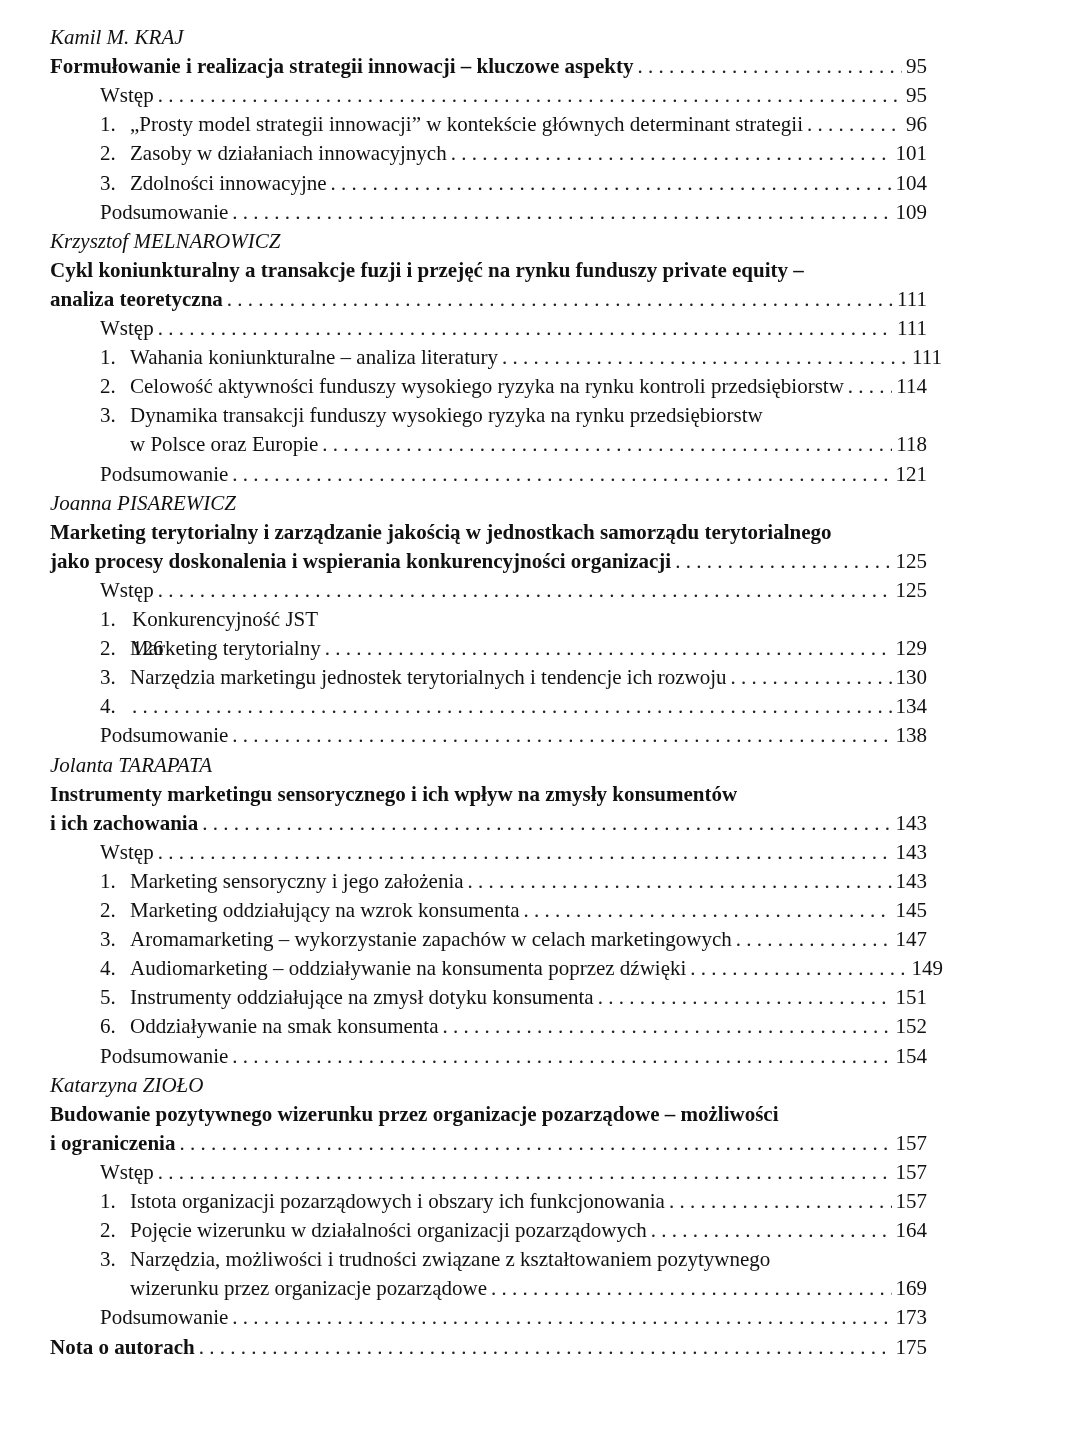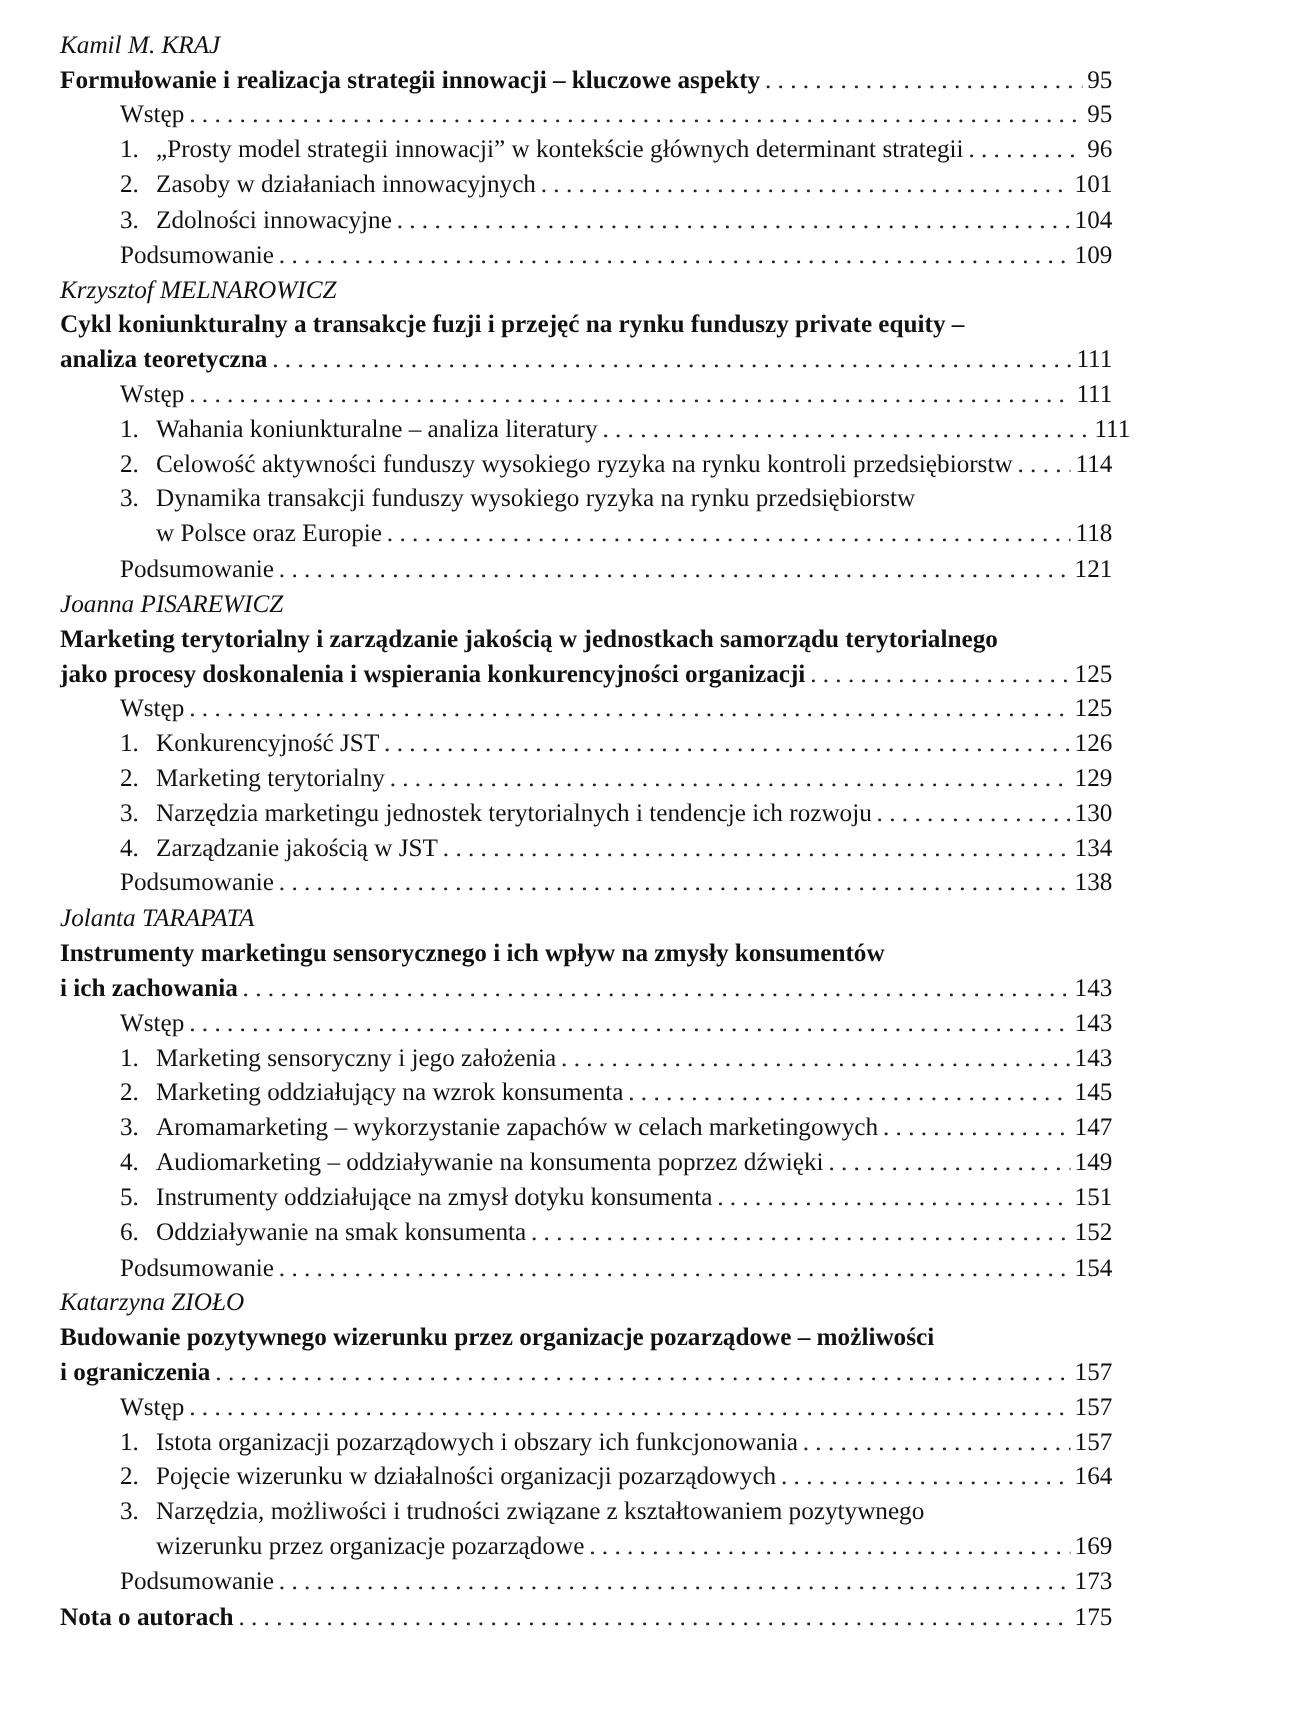--- a/index.html
+++ b/index.html
@@ -153,21 +153,21 @@
     </div>
     <div class="line " style="top: 575.9px;">
       <div class="entry-row" style="left: 100px; right: 49px;">
         <span class="txt">Wstęp</span>
         <span class="leader"></span>
         <span class="page-no">125</span>
       </div>
     </div>
     <div class="line " style="top: 605px;">
       <span class="num" style="position: absolute; left: 100px;">1.</span>
-      <div class="entry-row" style="left: 130px; right: 49px;">
+      <div class="entry-row" style="left: 130px; right: 62px; flex-direction: column;">
         <span class="txt">Konkurencyjność JST</span>
         <span class="leader"></span>
         <span class="page-no">126</span>
       </div>
     </div>
     <div class="line " style="top: 634.1px;">
       <span class="num" style="position: absolute; left: 100px;">2.</span>
       <div class="entry-row" style="left: 130px; right: 49px;">
         <span class="txt">Marketing terytorialny</span>
         <span class="leader"></span>
@@ -178,21 +178,20 @@
       <span class="num" style="position: absolute; left: 100px;">3.</span>
       <div class="entry-row" style="left: 130px; right: 49px;">
         <span class="txt">Narzędzia marketingu jednostek terytorialnych i tendencje ich rozwoju</span>
         <span class="leader"></span>
         <span class="page-no">130</span>
       </div>
     </div>
     <div class="line " style="top: 692.3px;">
       <span class="num" style="position: absolute; left: 100px;">4.</span>
       <div class="entry-row" style="left: 130px; right: 49px;">
-        <span class="txt">Zarządzanie jakością w JST</span>
         <span class="leader"></span>
         <span class="page-no">134</span>
       </div>
     </div>
     <div class="line " style="top: 721.4px;">
       <div class="entry-row" style="left: 100px; right: 49px;">
         <span class="txt">Podsumowanie</span>
         <span class="leader"></span>
         <span class="page-no">138</span>
       </div>
@@ -236,21 +235,21 @@
     <div class="line " style="top: 925.1px;">
       <span class="num" style="position: absolute; left: 100px;">3.</span>
       <div class="entry-row" style="left: 130px; right: 49px;">
         <span class="txt">Aromamarketing – wykorzystanie zapachów w celach marketingowych</span>
         <span class="leader"></span>
         <span class="page-no">147</span>
       </div>
     </div>
     <div class="line " style="top: 954.2px;">
       <span class="num" style="position: absolute; left: 100px;">4.</span>
-      <div class="entry-row" style="left: 130px; right: 49px;">
+      <div class="entry-row" style="left: 130px; right: 33px;">
         <span class="txt">Audiomarketing – oddziaływanie na konsumenta poprzez dźwięki</span>
         <span class="leader"></span>
         <span class="page-no">149</span>
       </div>
     </div>
     <div class="line " style="top: 983.3px;">
       <span class="num" style="position: absolute; left: 100px;">5.</span>
       <div class="entry-row" style="left: 130px; right: 49px;">
         <span class="txt">Instrumenty oddziałujące na zmysł dotyku konsumenta</span>
         <span class="leader"></span>

